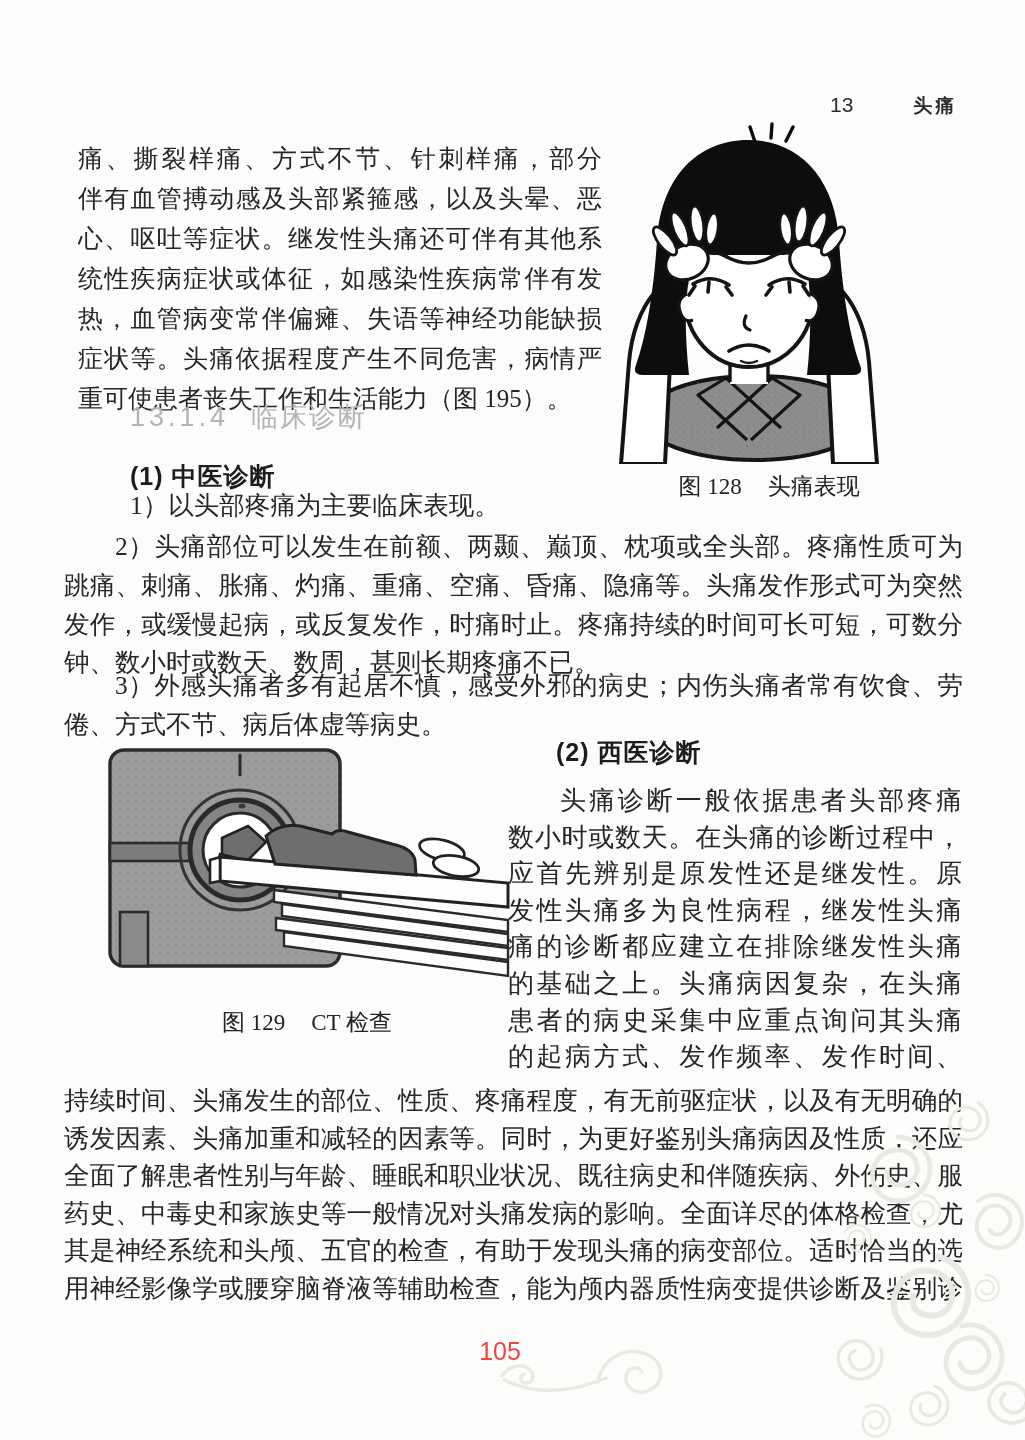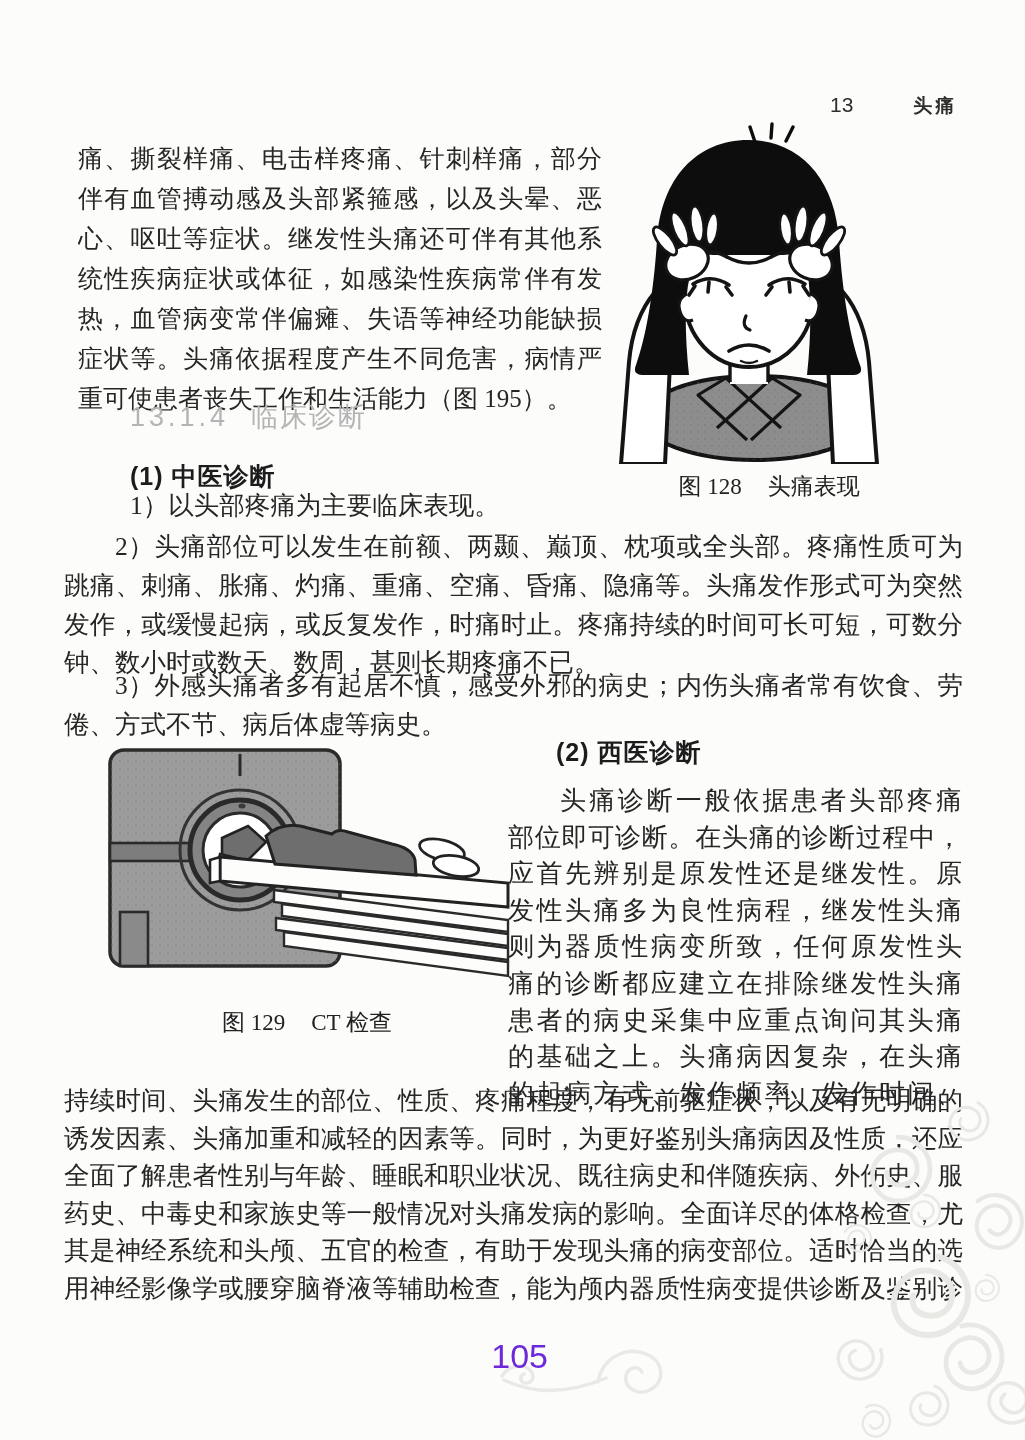--- a/index.html
+++ b/index.html
@@ -23,33 +23,33 @@
   #sec-heading .num{margin-right:22px;letter-spacing:4px;}
   #tcm-heading{left:130px;top:460px;font-size:25px;font-weight:bold;color:#1c1c1c;letter-spacing:1px;}
   #tcm-item1{left:130px;top:488px;font-size:25.5px;}
   #west-heading{left:556px;top:736px;font-size:25px;font-weight:bold;color:#1c1c1c;letter-spacing:1px;}
   #run-head{left:830px;top:93px;font-size:21px;color:#2e2e2e;display:flex;gap:12px;align-items:baseline;}
   #run-head .title{font-weight:bold;font-size:19px;letter-spacing:3px;margin-left:48px;}
   .caption{font-size:23px;color:#222;text-align:center;}
   .caption .lbl{margin-right:26px;text-align:center;}
   #cap128{left:604px;top:471px;width:330px;}
   #cap129{left:142px;top:1007px;width:330px;}
-  #page-num{left:452px;top:1337px;width:96px;text-align:right;font-size:34px;color:#6d28d9;}
+  #page-num{left:452px;top:1337px;width:96px;text-align:center;font-size:25px;color:#ef4444;}
   svg{display:block;}
 </style>
 </head>
 <body>
 
 <div id="run-head" class="abs sans">
   <span>13</span>
   <span class="title">头痛</span>
 </div>
 
 <div id="intro" class="abs serif">
-  <span class="line jline">痛、撕裂样痛、电击样疼痛、针刺样痛，部分</span>
+  <span class="line jline">痛、撕裂样痛、方式不节、针刺样痛，部分</span>
   <span class="line jline">伴有血管搏动感及头部紧箍感，以及头晕、恶</span>
   <span class="line jline">心、呕吐等症状。继发性头痛还可伴有其他系</span>
   <span class="line jline">统性疾病症状或体征，如感染性疾病常伴有发</span>
   <span class="line jline">热，血管病变常伴偏瘫、失语等神经功能缺损</span>
   <span class="line jline">症状等。头痛依据程度产生不同危害，病情严</span>
   <span class="line nline">重可使患者丧失工作和生活能力（图 195）。</span>
 </div>
 
 <div class="abs" style="left:605px;top:122px;width:350px;height:342px;">
 <svg width="350" height="342" viewBox="0 0 350 342">
@@ -193,27 +193,26 @@
 </div>
 
 <div id="cap129" class="abs caption serif">
   <span class="lbl">图 129</span><span>CT 检查</span>
 </div>
 
 <div id="west-heading" class="abs sans">(2) 西医诊断</div>
 
 <div id="wcol" class="abs serif">
   <span class="line jline indent">头痛诊断一般依据患者头部疼痛</span>
-  <span class="line jline">部位即可诊断。在头痛的诊断过程中，</span>
+  <span class="line jline">数小时或数天。在头痛的诊断过程中，</span>
   <span class="line jline">应首先辨别是原发性还是继发性。原</span>
   <span class="line jline">发性头痛多为良性病程，继发性头痛</span>
-  <span class="line jline">则为器质性病变所致，任何原发性头</span>
   <span class="line jline">痛的诊断都应建立在排除继发性头痛</span>
+  <span class="line jline">的基础之上。头痛病因复杂，在头痛</span>
   <span class="line jline">患者的病史采集中应重点询问其头痛</span>
-  <span class="line jline">的基础之上。头痛病因复杂，在头痛</span>
   <span class="line jline">的起病方式、发作频率、发作时间、</span>
 </div>
 
 <div id="wfull" class="abs serif">
   <span class="line jline">持续时间、头痛发生的部位、性质、疼痛程度，有无前驱症状，以及有无明确的</span>
   <span class="line jline">诱发因素、头痛加重和减轻的因素等。同时，为更好鉴别头痛病因及性质，还应</span>
   <span class="line jline">全面了解患者性别与年龄、睡眠和职业状况、既往病史和伴随疾病、外伤史、服</span>
   <span class="line jline">药史、中毒史和家族史等一般情况对头痛发病的影响。全面详尽的体格检查，尤</span>
   <span class="line jline">其是神经系统和头颅、五官的检查，有助于发现头痛的病变部位。适时恰当的选</span>
   <span class="line jline">用神经影像学或腰穿脑脊液等辅助检查，能为颅内器质性病变提供诊断及鉴别诊</span>

